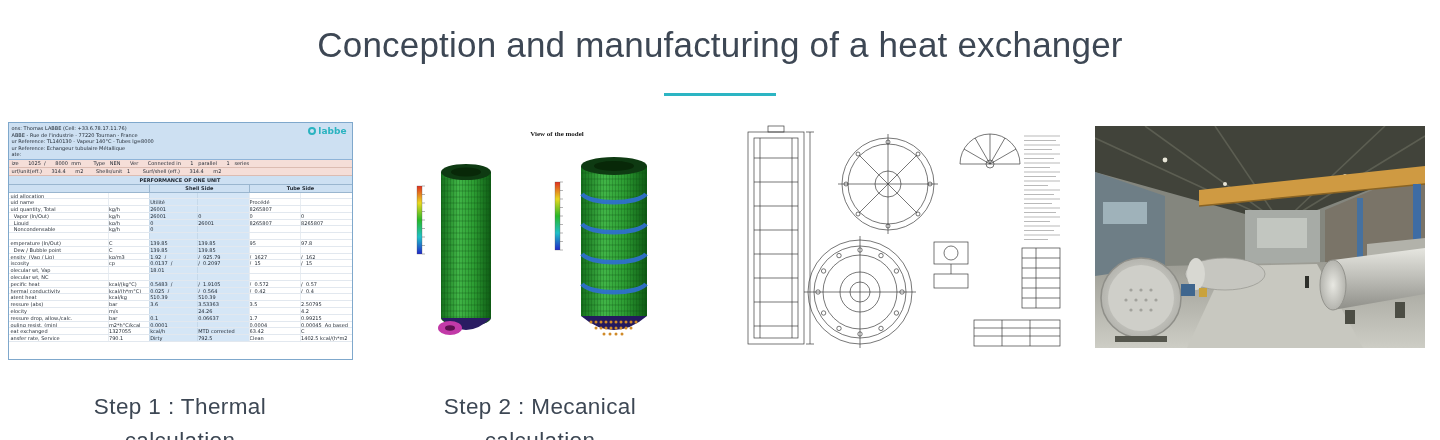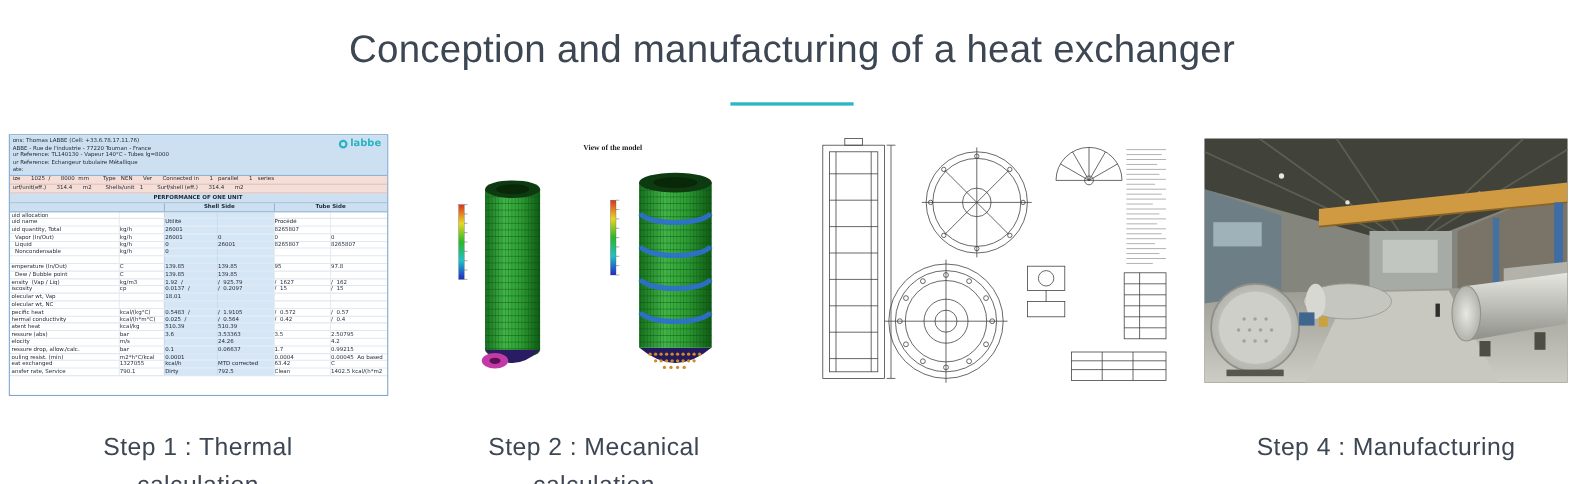--- a/index.html
+++ b/index.html
@@ -413,16 +413,15 @@
           <polygon points="238,134 330,122 330,168 238,184" fill="url(#cylG)"></polygon>
           <ellipse cx="238" cy="159" rx="13" ry="25" fill="url(#endG)" stroke="#93938d" stroke-width="1"></ellipse>
           <rect x="250" y="184" width="10" height="14" fill="#4c4d44"></rect>
           <rect x="300" y="176" width="10" height="16" fill="#4c4d44"></rect>
         </g>
         <rect x="86" y="158" width="14" height="12" fill="#3f668e"></rect>
         <rect x="104" y="162" width="8" height="9" fill="#c9a23c"></rect>
         <rect x="210" y="150" width="4" height="12" fill="#2e2f2a"></rect>
       </svg>
     </div>
-    <div class="caption">Step 4 : Manufacturing</div>
   </section>
 
 </main>
 
 </body></html>

